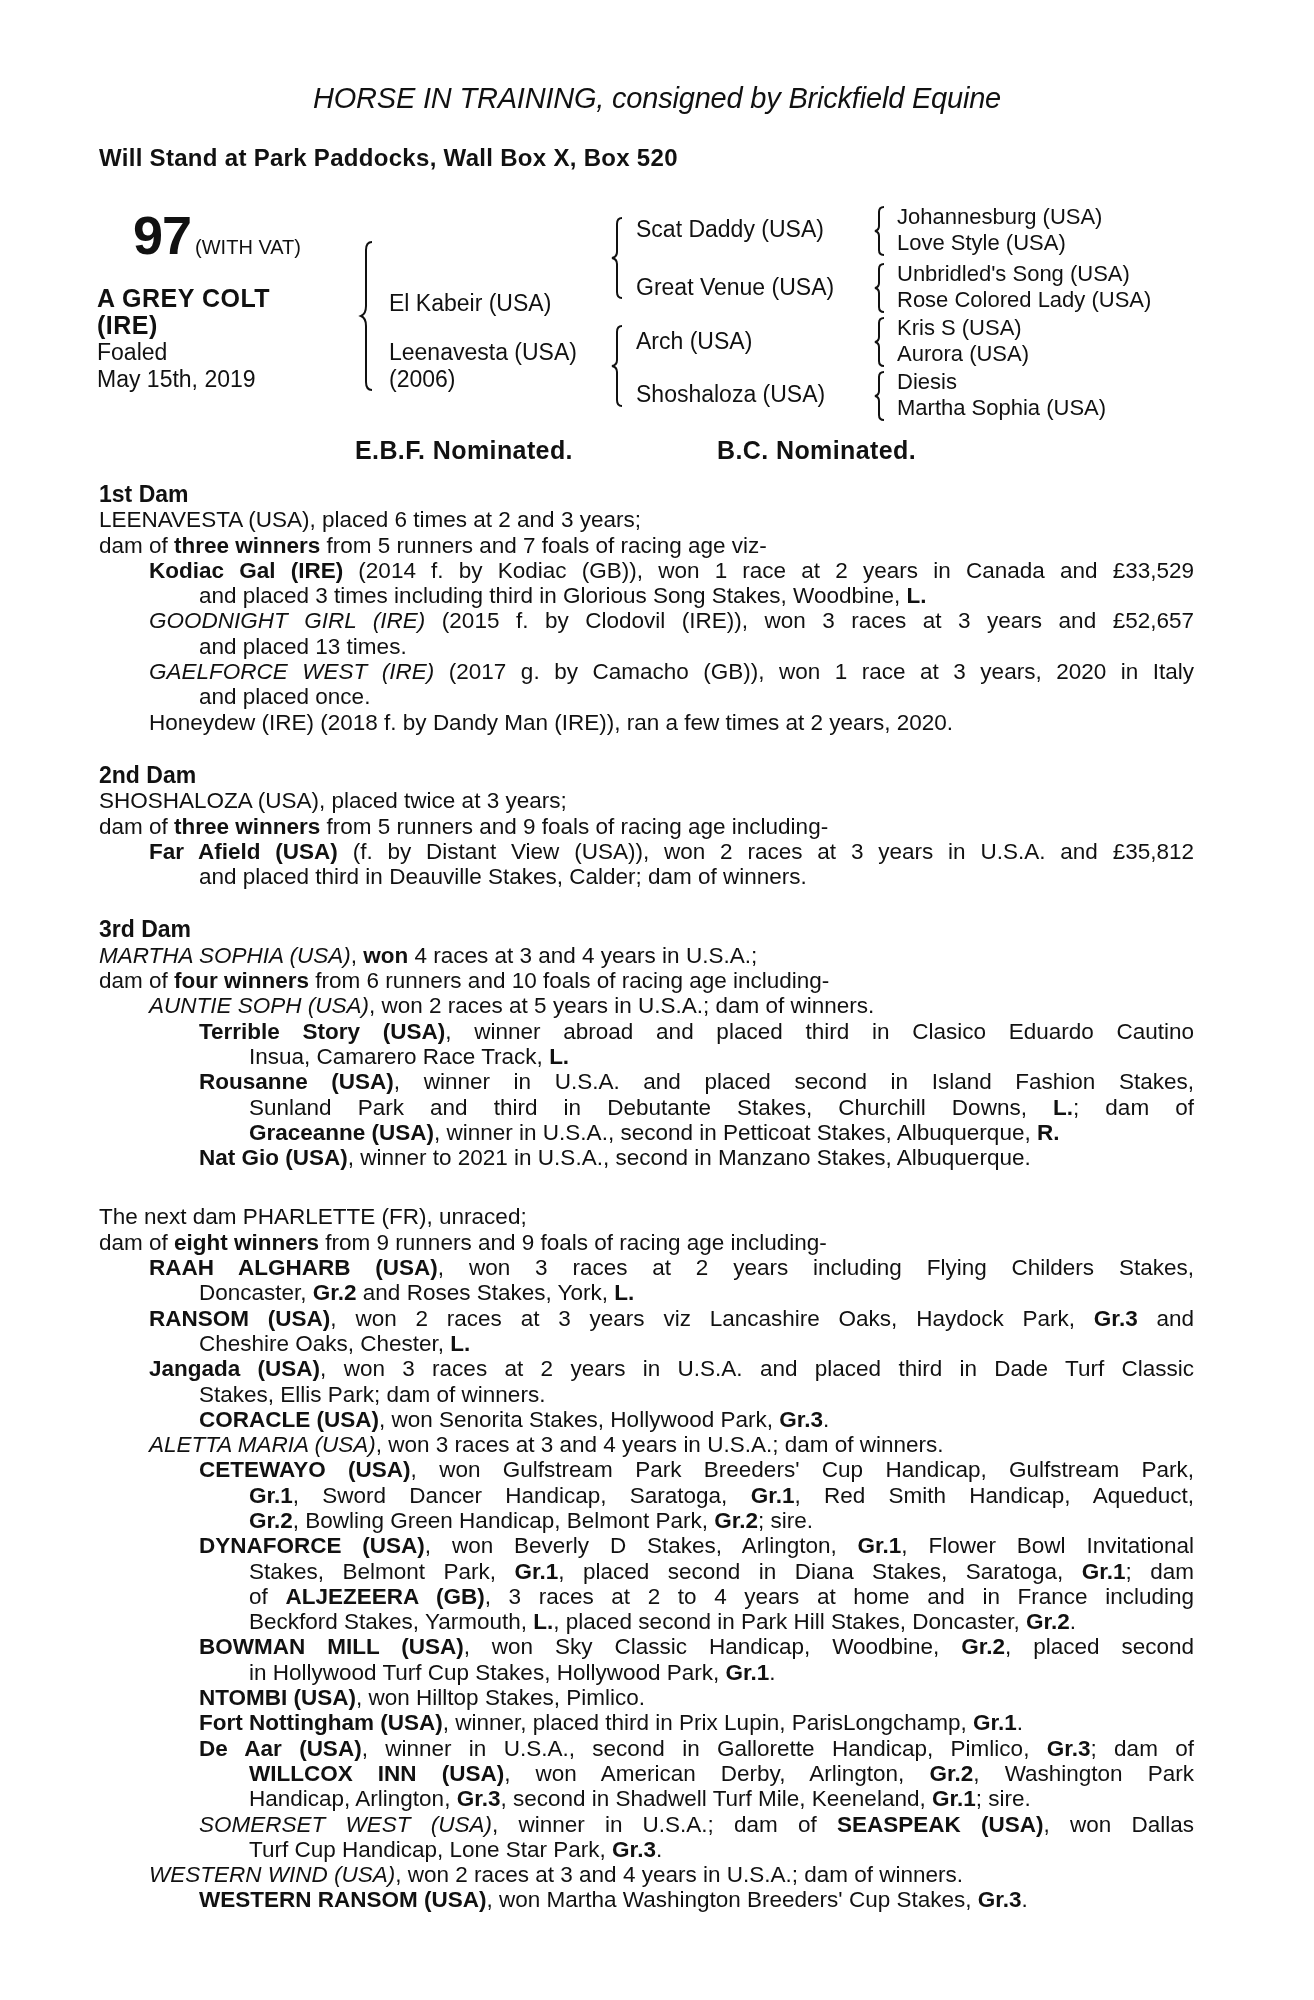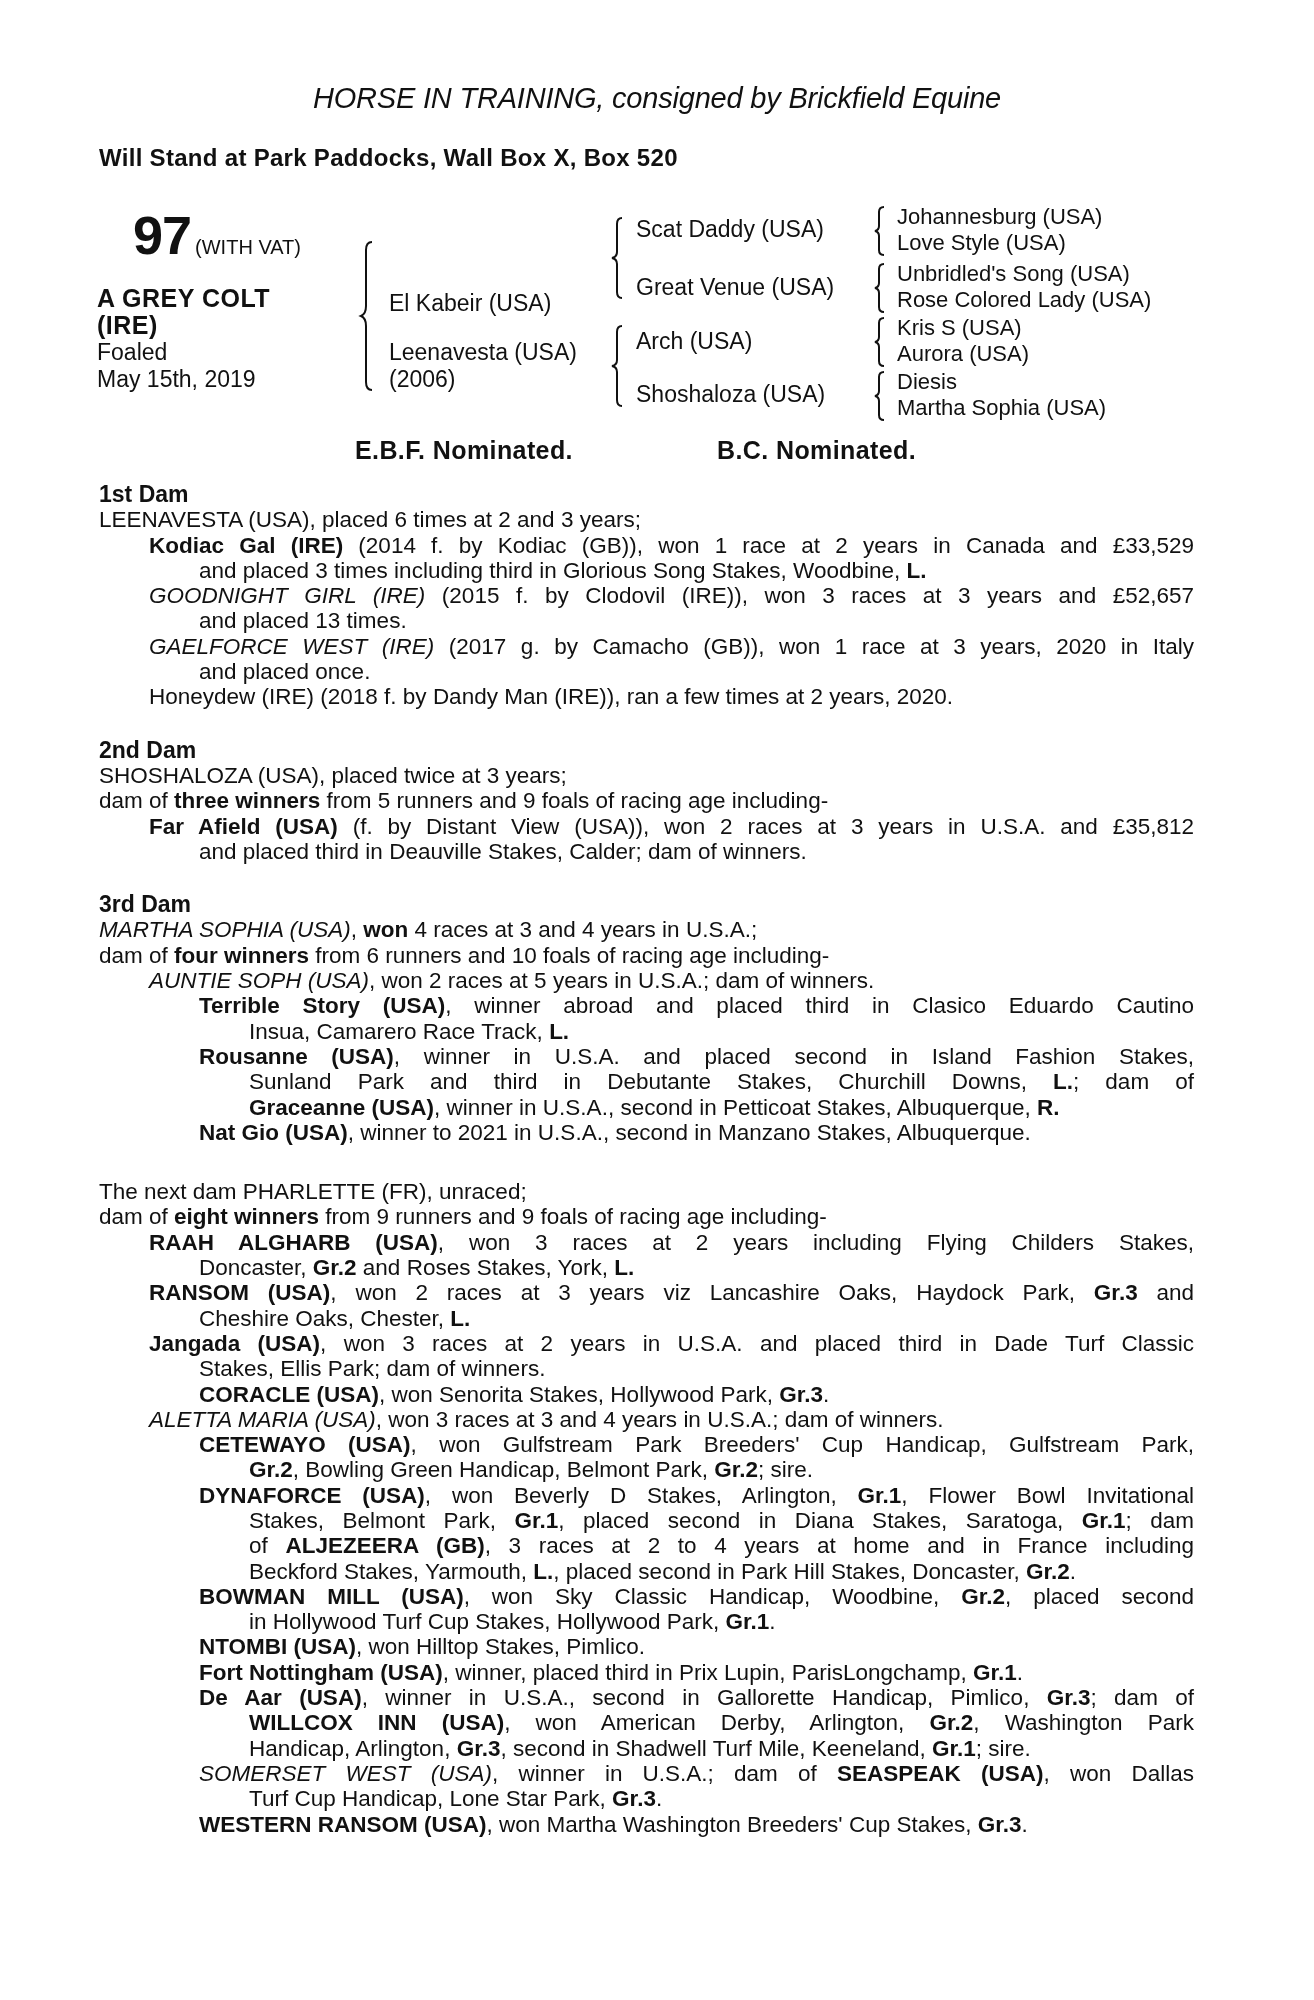--- a/index.html
+++ b/index.html
@@ -96,20 +96,21 @@
   <div class="ped-text ped-small" style="left:897px;top:369px;">Diesis</div>
   <div class="ped-text ped-small" style="left:897px;top:395px;">Martha Sophia (USA)</div>
 
   <div class="nominated" style="left:355px;">E.B.F. Nominated.</div>
   <div class="nominated" style="left:717px;">B.C. Nominated.</div>
 
   <div class="body-text">
 
     <span class="line h">1st Dam</span>
     <span class="line">LEENAVESTA (USA), placed 6 times at 2 and 3 years;</span>
+    <span class="line"><span>dam of </span><span class="b">three winners</span><span> from 5 runners and 7 foals of racing age viz-</span></span>
 
     <span class="line in1 just"><span class="b">Kodiac Gal (IRE)</span><span> (2014 f. by Kodiac (GB)), won 1 race at 2 years in Canada and £33,529</span></span>
     <span class="line in2"><span>and placed 3 times including third in Glorious Song Stakes, Woodbine, </span><span class="b">L.</span></span>
 
     <span class="line in1 just"><span class="i">GOODNIGHT GIRL (IRE)</span><span> (2015 f. by Clodovil (IRE)), won 3 races at 3 years and £52,657</span></span>
     <span class="line in2">and placed 13 times.</span>
 
     <span class="line in1 just"><span class="i">GAELFORCE WEST (IRE)</span><span> (2017 g. by Camacho (GB)), won 1 race at 3 years, 2020 in Italy</span></span>
     <span class="line in2">and placed once.</span>
 
@@ -148,20 +149,21 @@
     <span class="line in1 just"><span class="b">RANSOM (USA)</span><span>, won 2 races at 3 years viz Lancashire Oaks, Haydock Park, </span><span class="b">Gr.3</span><span> and</span></span>
     <span class="line in2"><span>Cheshire Oaks, Chester, </span><span class="b">L.</span></span>
 
     <span class="line in1 just"><span class="b">Jangada (USA)</span><span>, won 3 races at 2 years in U.S.A. and placed third in Dade Turf Classic</span></span>
     <span class="line in2">Stakes, Ellis Park; dam of winners.</span>
     <span class="line in2"><span class="b">CORACLE (USA)</span><span>, won Senorita Stakes, Hollywood Park, </span><span class="b">Gr.3</span><span>.</span></span>
 
     <span class="line in1"><span class="i">ALETTA MARIA (USA)</span><span>, won 3 races at 3 and 4 years in U.S.A.; dam of winners.</span></span>
 
     <span class="line in2 just"><span class="b">CETEWAYO (USA)</span><span>, won Gulfstream Park Breeders' Cup Handicap, Gulfstream Park,</span></span>
+    <span class="line in3 just"><span class="b">Gr.1</span><span>, Sword Dancer Handicap, Saratoga, </span><span class="b">Gr.1</span><span>, Red Smith Handicap, Aqueduct,</span></span>
     <span class="line in3"><span class="b">Gr.2</span><span>, Bowling Green Handicap, Belmont Park, </span><span class="b">Gr.2</span><span>; sire.</span></span>
 
     <span class="line in2 just"><span class="b">DYNAFORCE (USA)</span><span>, won Beverly D Stakes, Arlington, </span><span class="b">Gr.1</span><span>, Flower Bowl Invitational</span></span>
     <span class="line in3 just"><span>Stakes, Belmont Park, </span><span class="b">Gr.1</span><span>, placed second in Diana Stakes, Saratoga, </span><span class="b">Gr.1</span><span>; dam</span></span>
     <span class="line in3 just"><span>of </span><span class="b">ALJEZEERA (GB)</span><span>, 3 races at 2 to 4 years at home and in France including</span></span>
     <span class="line in3"><span>Beckford Stakes, Yarmouth, </span><span class="b">L.</span><span>, placed second in Park Hill Stakes, Doncaster, </span><span class="b">Gr.2</span><span>.</span></span>
 
     <span class="line in2 just"><span class="b">BOWMAN MILL (USA)</span><span>, won Sky Classic Handicap, Woodbine, </span><span class="b">Gr.2</span><span>, placed second</span></span>
     <span class="line in3"><span>in Hollywood Turf Cup Stakes, Hollywood Park, </span><span class="b">Gr.1</span><span>.</span></span>
 
@@ -169,15 +171,16 @@
 
     <span class="line in2"><span class="b">Fort Nottingham (USA)</span><span>, winner, placed third in Prix Lupin, ParisLongchamp, </span><span class="b">Gr.1</span><span>.</span></span>
 
     <span class="line in2 just"><span class="b">De Aar (USA)</span><span>, winner in U.S.A., second in Gallorette Handicap, Pimlico, </span><span class="b">Gr.3</span><span>; dam of</span></span>
     <span class="line in3 just"><span class="b">WILLCOX INN (USA)</span><span>, won American Derby, Arlington, </span><span class="b">Gr.2</span><span>, Washington Park</span></span>
     <span class="line in3"><span>Handicap, Arlington, </span><span class="b">Gr.3</span><span>, second in Shadwell Turf Mile, Keeneland, </span><span class="b">Gr.1</span><span>; sire.</span></span>
 
     <span class="line in2 just"><span class="i">SOMERSET WEST (USA)</span><span>, winner in U.S.A.; dam of </span><span class="b">SEASPEAK (USA)</span><span>, won Dallas</span></span>
     <span class="line in3"><span>Turf Cup Handicap, Lone Star Park, </span><span class="b">Gr.3</span><span>.</span></span>
 
+    <span class="line in1"><span class="i">WESTERN WIND (USA)</span><span>, won 2 races at 3 and 4 years in U.S.A.; dam of winners.</span></span>
     <span class="line in2"><span class="b">WESTERN RANSOM (USA)</span><span>, won Martha Washington Breeders' Cup Stakes, </span><span class="b">Gr.3</span><span>.</span></span>
   </div>
 </div>
 
 </body></html>

